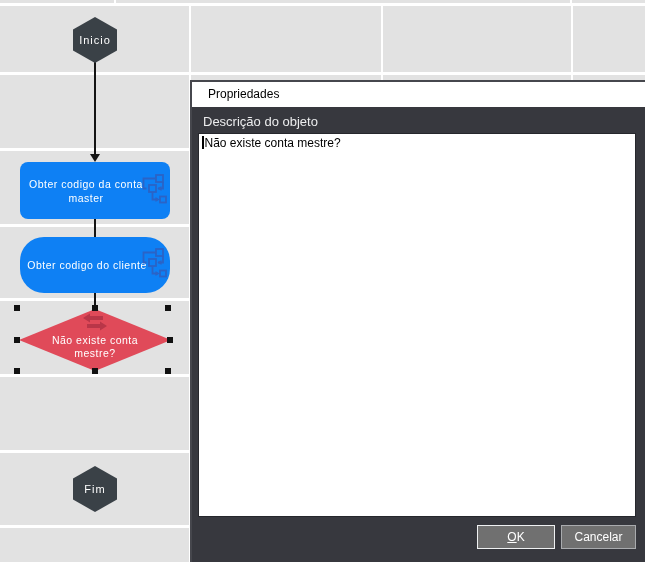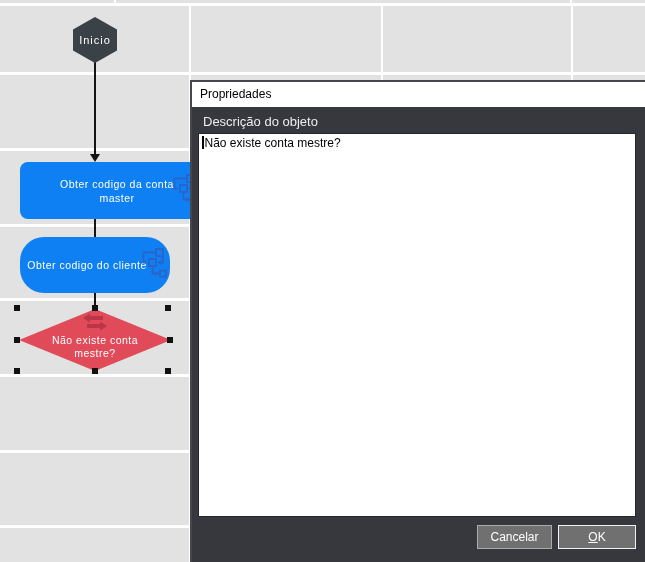--- a/index.html
+++ b/index.html
@@ -39,21 +39,21 @@
     border-left:5px solid transparent; border-right:5px solid transparent;
     border-top:8px solid #141414;
   }
 
   .process {
     position:absolute; left:20px; width:150px; background:#0e80f4;
     border-radius:8px; color:#fff; display:flex; align-items:center;
     justify-content:center; text-align:center; font-size:10.5px;
     letter-spacing:.5px; line-height:14px;
   }
-  #proc-1 { top:162px; height:57px;padding-left:31px; }
+  #proc-1 { top:162px; height:57px; }
   #proc-2 { top:237px; height:56px;border-radius:24px; }
   .process .label { max-width:122px; margin-right:18px; }
   .process .label.oneline { white-space:nowrap; max-width:none; margin-right:16px; }
   .sub-icon { position:absolute; right:3px; top:50%; transform:translateY(-50%); }
 
   .diamond {
     position:absolute; left:19px; top:309px; width:152px; height:62px;
     background:#e04a59; color:#fff;
     clip-path:polygon(50% 0,100% 50%,50% 100%,0 50%);
     display:flex; flex-direction:column; align-items:center;
@@ -64,21 +64,21 @@
 
   .handle { position:absolute; width:6px; height:6px; background:#111; }
 
   
   .dialog {
     position:absolute; left:190px; top:80px; width:457px; height:484px;
     background:#37383e; border:2px solid #46474d; box-sizing:border-box;
   }
   .dialog-title {
     height:25px; background:#ffffff; color:#000; font-size:12px;
-    line-height:25px; padding-left:8px;
+    line-height:25px; padding-left:16px;
   }
   .dialog-label { color:#ecedee; font-size:13px; margin:7px 0 0 11px; }
   .dialog-textarea {
     position:absolute; left:6px; right:9px; top:51px; height:384px;
     background:#ffffff; border:1px solid #26272c; box-sizing:border-box;
     font-size:12px; color:#000; padding:2px 3px; overflow:hidden; cursor:text;
   }
   .caret {
     display:inline-block; width:1.5px; height:13px; background:#000;
     margin-right:1px; vertical-align:-2px;
@@ -193,32 +193,35 @@
 
   <div class="handle" style="left:14px;top:305px"></div>
   <div class="handle" style="left:92px;top:305px"></div>
   <div class="handle" style="left:165px;top:305px"></div>
   <div class="handle" style="left:14px;top:337px"></div>
   <div class="handle" style="left:167px;top:337px"></div>
   <div class="handle" style="left:14px;top:368px"></div>
   <div class="handle" style="left:92px;top:368px"></div>
   <div class="handle" style="left:165px;top:368px"></div>
 
+  <div class="hex" id="hex-end">
+    <span>Fim</span>
+  </div>
 
   <div class="dialog">
     <div class="dialog-title">
       <span>Propriedades</span>
     </div>
     <div class="dialog-label">Descrição do objeto</div>
     <div class="dialog-textarea" role="textbox">
       <span class="caret"></span><span>Não existe conta mestre?</span>
     </div>
     <div class="btn-row">
+      <div class="btn btn-ok">
+        <span><span class="mnemonic">O</span><span>K</span></span>
+      </div>
       <div class="btn btn-cancel">
         <span>Cancelar</span>
       </div>
-      <div class="btn btn-ok">
-        <span><span class="mnemonic">O</span><span>K</span></span>
-      </div>
     </div>
   </div>
 
 </div>
 
 </body></html>

